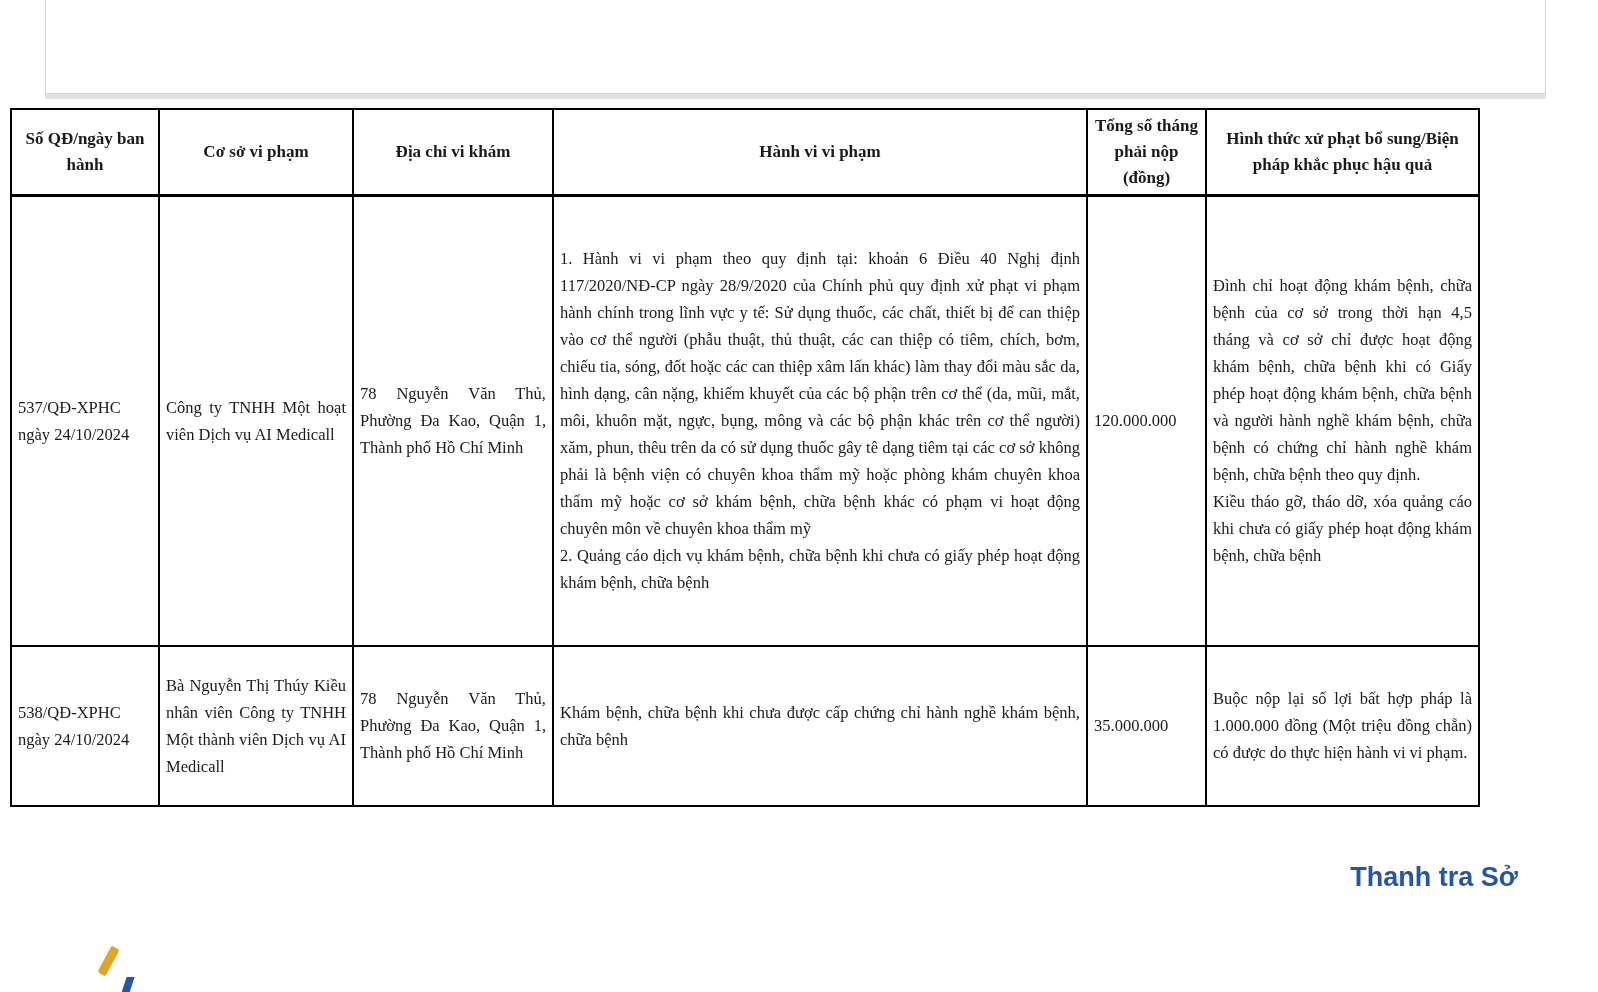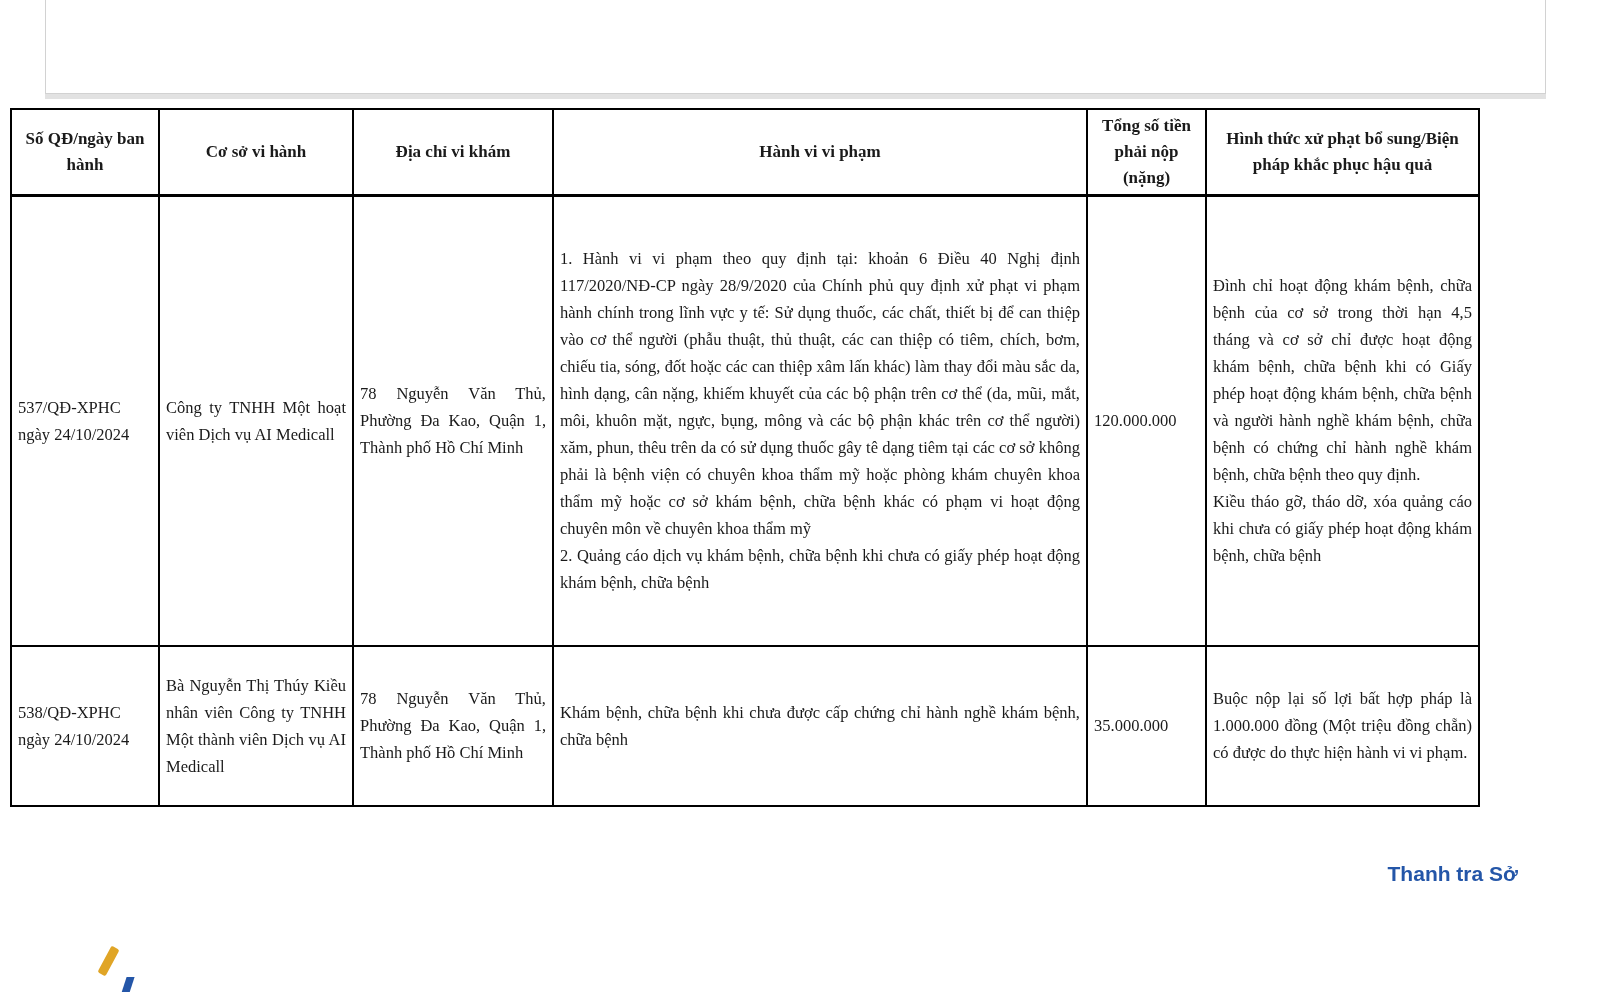--- a/index.html
+++ b/index.html
@@ -57,21 +57,21 @@
   tr.row-2 td { height: 160px; }
   td.cell-money { text-align: left; padding-left: 3px; }
   .cell-para { text-align: justify; }
 
   
   .signature {
     position: absolute;
     top: 862px; right: 80px;
     font-family: "Liberation Sans", "DejaVu Sans", sans-serif;
     font-weight: bold;
-    font-size: 21px;
+    font-size: 27px;
     color: #2456a8;
   }
 
   
   .accent-gold {
     position: absolute;
     left: 104px; top: 946px;
     width: 9px; height: 30px;
     background: #e0a526;
     transform: rotate(28deg);
@@ -98,24 +98,24 @@
       <col style="width:148px">
       <col style="width:194px">
       <col style="width:200px">
       <col style="width:534px">
       <col style="width:119px">
       <col style="width:273px">
     </colgroup>
     <thead>
       <tr>
         <th>Số QĐ/ngày ban hành</th>
-        <th>Cơ sở vi hành</th>
+        <th>Cơ sở vi phạm</th>
         <th>Địa chỉ vi khám</th>
         <th>Hành vi vi phạm</th>
-        <th>Tổng số tiền phải nộp (nặng)</th>
+        <th>Tổng số tháng phải nộp (đồng)</th>
         <th>Hình thức xử phạt bổ sung/Biện pháp khắc phục hậu quả</th>
       </tr>
     </thead>
     <tbody>
       <tr class="row-1">
         <td>537/QĐ-XPHC ngày 24/10/2024</td>
         <td>Công ty TNHH Một hoạt viên Dịch vụ AI Medicall</td>
         <td>78 Nguyễn Văn Thủ, Phường Đa Kao, Quận 1, Thành phố Hồ Chí Minh</td>
         <td>
           <div class="cell-para">1. Hành vi vi phạm theo quy định tại: khoản 6 Điều 40 Nghị định 117/2020/NĐ-CP ngày 28/9/2020 của Chính phủ quy định xử phạt vi phạm hành chính trong lĩnh vực y tế: Sử dụng thuốc, các chất, thiết bị để can thiệp vào cơ thể người (phẫu thuật, thủ thuật, các can thiệp có tiêm, chích, bơm, chiếu tia, sóng, đốt hoặc các can thiệp xâm lấn khác) làm thay đổi màu sắc da, hình dạng, cân nặng, khiếm khuyết của các bộ phận trên cơ thể (da, mũi, mắt, môi, khuôn mặt, ngực, bụng, mông và các bộ phận khác trên cơ thể người) xăm, phun, thêu trên da có sử dụng thuốc gây tê dạng tiêm tại các cơ sở không phải là bệnh viện có chuyên khoa thẩm mỹ hoặc phòng khám chuyên khoa thẩm mỹ hoặc cơ sở khám bệnh, chữa bệnh khác có phạm vi hoạt động chuyên môn về chuyên khoa thẩm mỹ</div>

